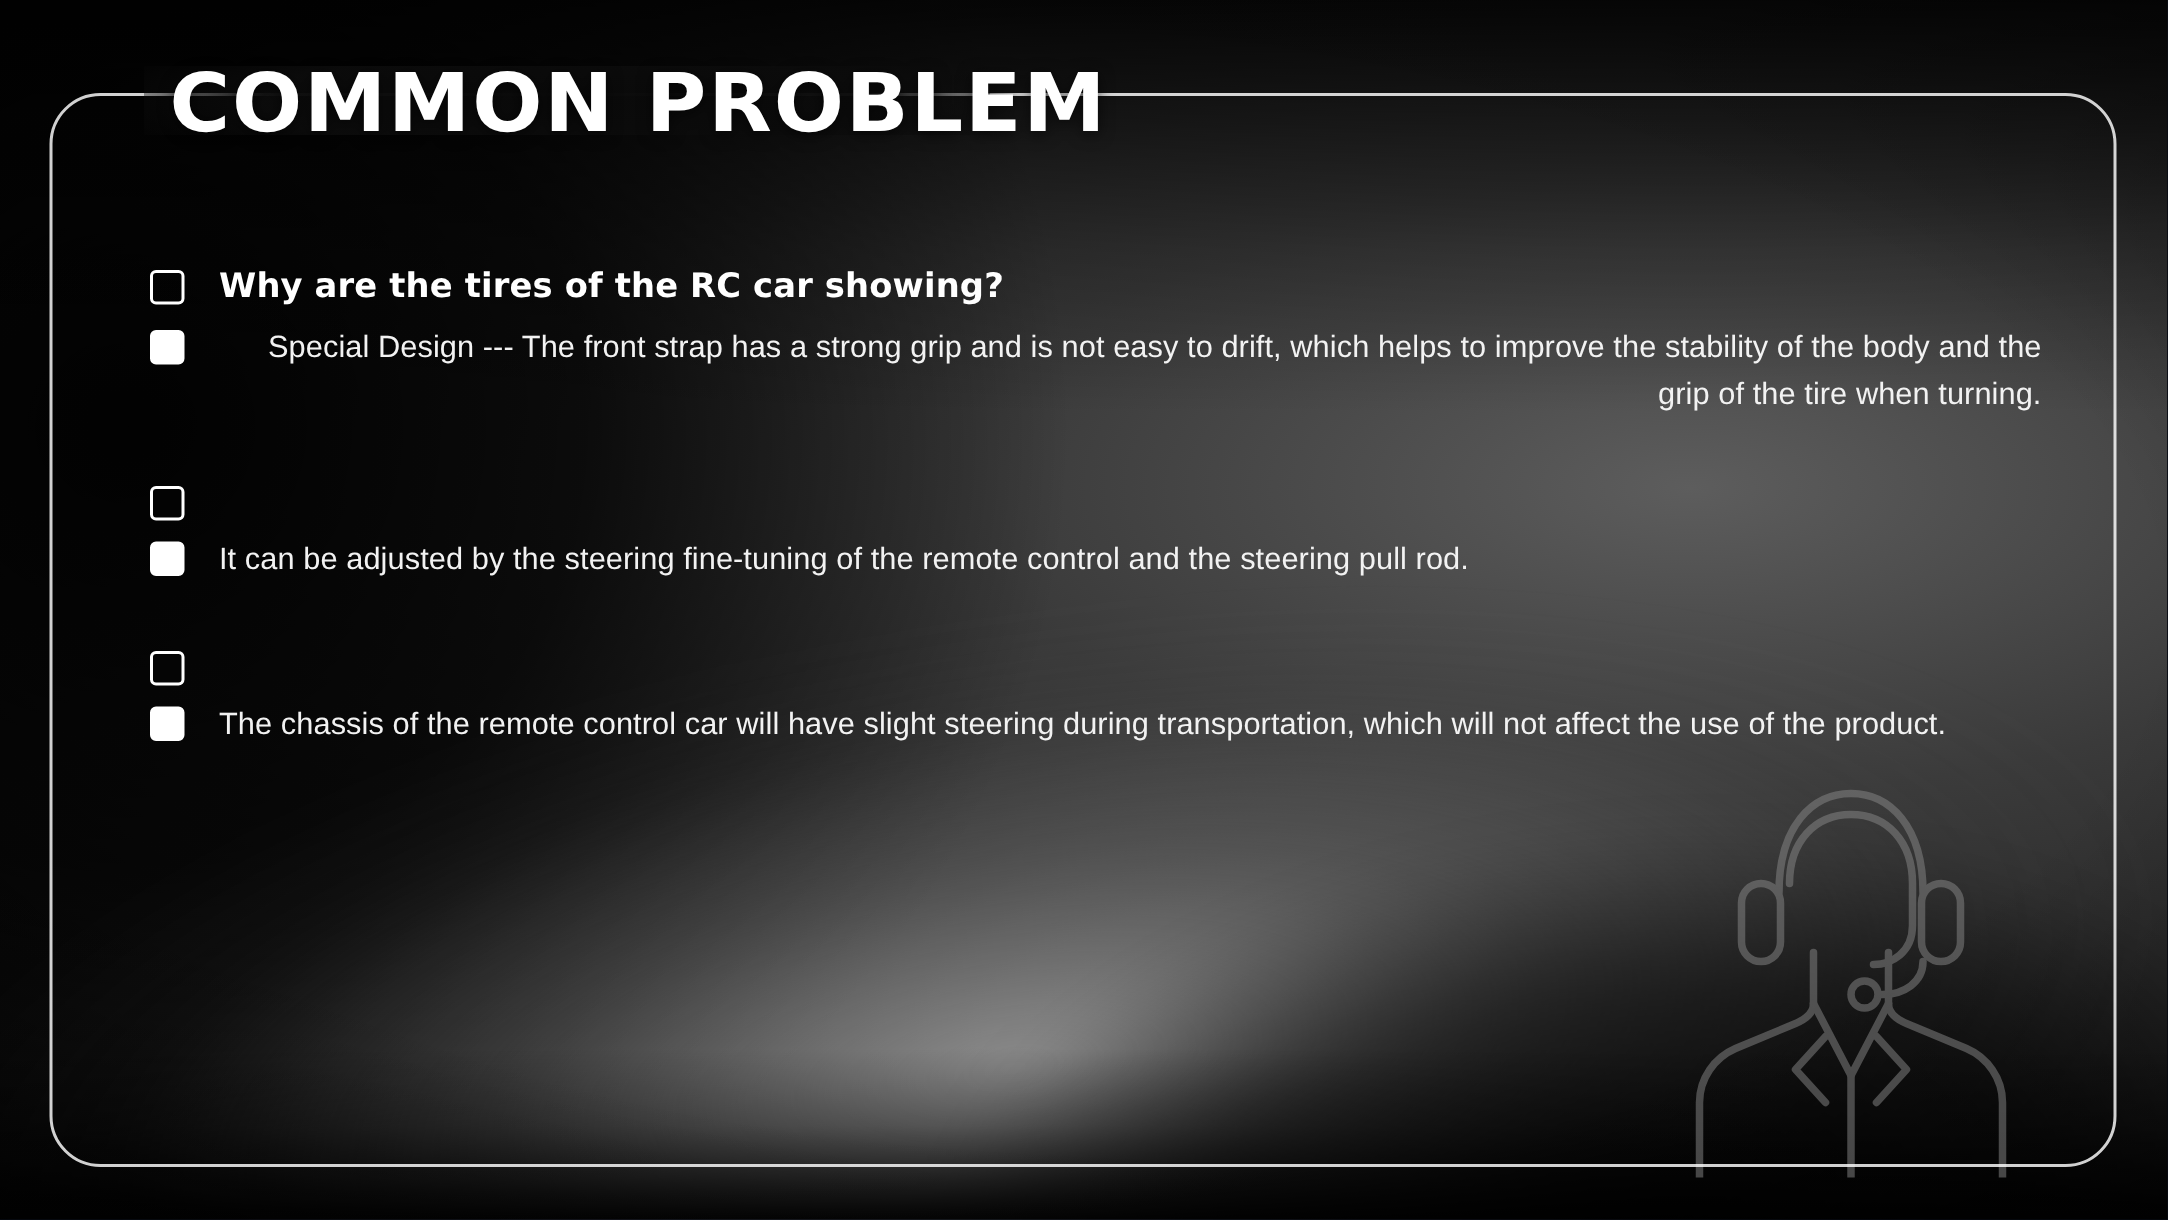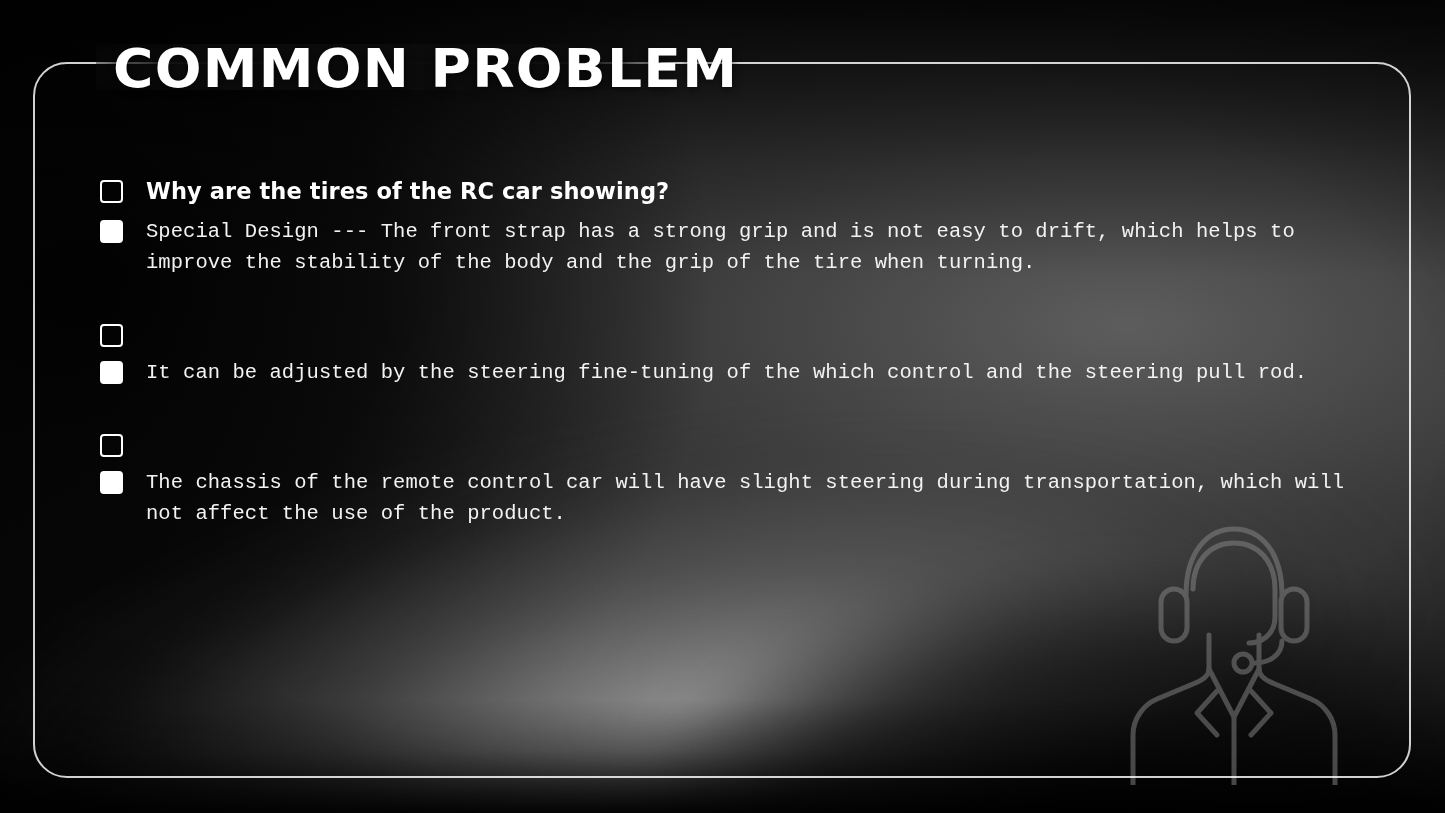--- a/index.html
+++ b/index.html
@@ -118,20 +118,21 @@
 
   
   .faq {
     position: absolute;
     left: 100px;
     top: 176px;
     width: 1270px;
   }
   .faq-block {
     margin-bottom: 42px;
+    text-align: right;
   }
   .faq-block:last-child { margin-bottom: 0; }
 
   .row {
     display: flex;
     align-items: flex-start;
   }
   .row.q { margin-bottom: 10px; }
 
   .box {
@@ -159,21 +160,21 @@
     color: #ffffff;
     font-family: "DejaVu Sans", sans-serif;
     letter-spacing: 0.1px;
   }
   .a-text {
     margin-left: 23px;
     font-size: 20.5px;
     line-height: 31px;
     font-weight: 400;
     color: #f2f2f2;
-    font-family: Liberation Mono, monospace;
+    font-family: Liberation Sans, sans-serif;
     max-width: 1215px;
     letter-spacing: 0.05px;
   }
 
   
   .agent {
     position: absolute;
     right: 86px;
     bottom: 28px;
     width: 250px;
@@ -229,21 +230,21 @@
         <span class="a-text">Special Design --- The front strap has a strong grip and is not easy to drift, which helps to improve the stability of the body and the grip of the tire when turning.</span>
       </div>
     </div>
 
     <div class="faq-block">
       <div class="row q">
         <span class="box outline"></span>
       </div>
       <div class="row a">
         <span class="box filled"></span>
-        <span class="a-text">It can be adjusted by the steering fine-tuning of the which control and the steering pull rod.</span>
+        <span class="a-text">It can be adjusted by the steering fine-tuning of the remote control and the steering pull rod.</span>
       </div>
     </div>
 
     <div class="faq-block">
       <div class="row q">
         <span class="box outline"></span>
       </div>
       <div class="row a">
         <span class="box filled"></span>
         <span class="a-text">The chassis of the remote control car will have slight steering during transportation, which will not affect the use of the product.</span>

